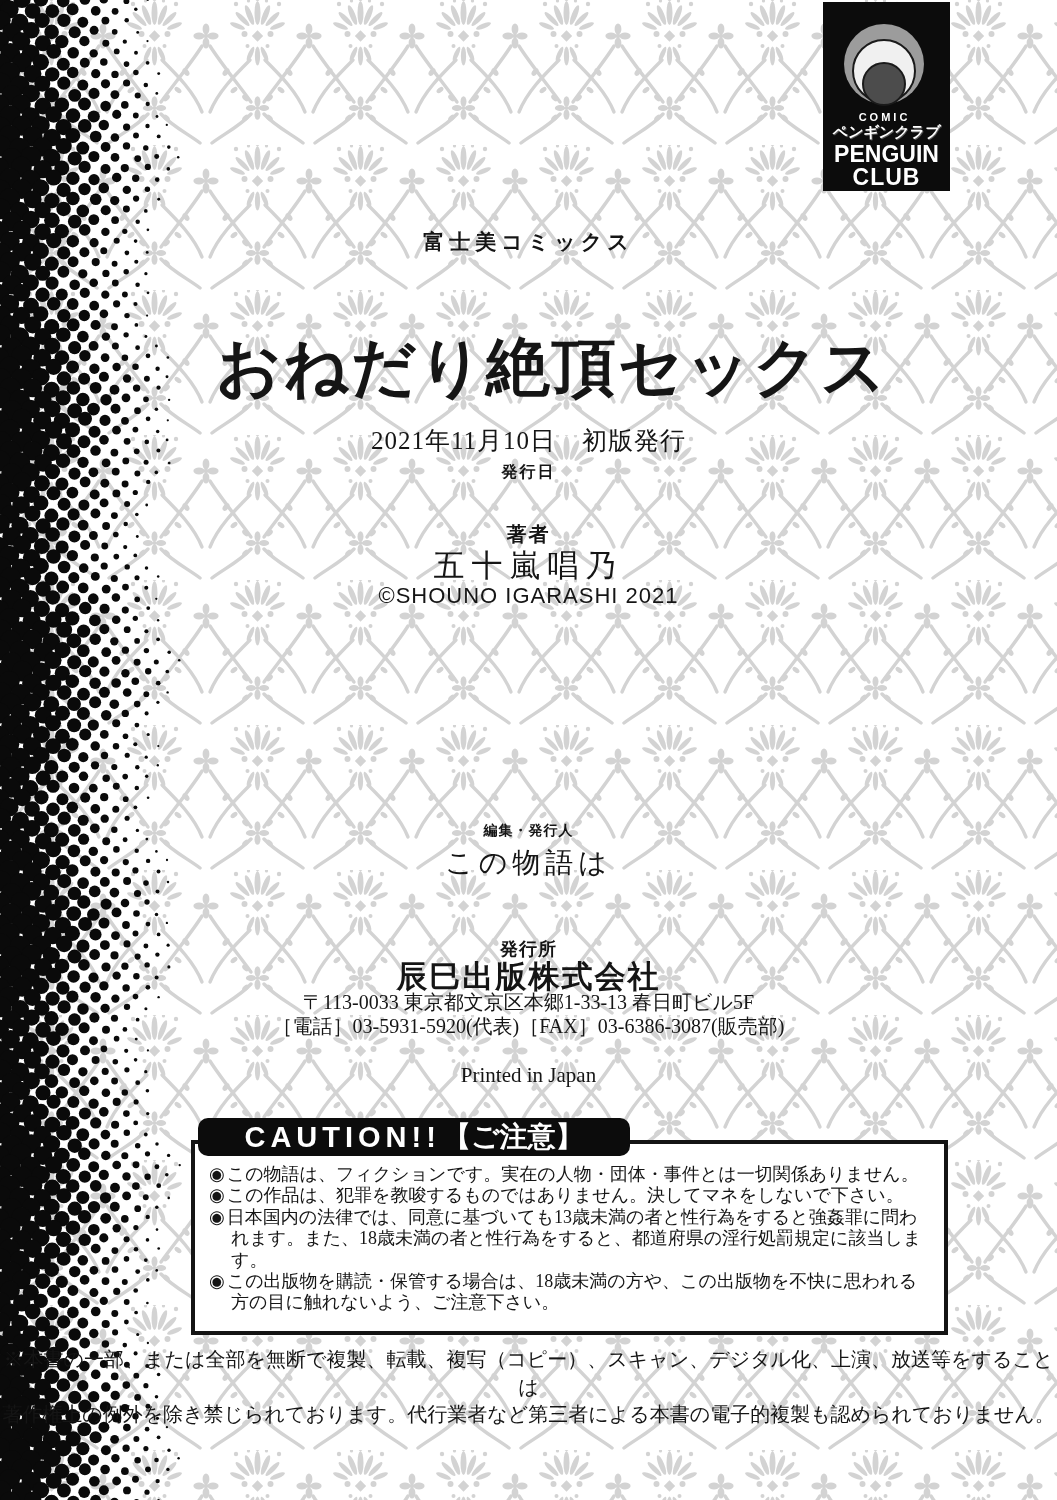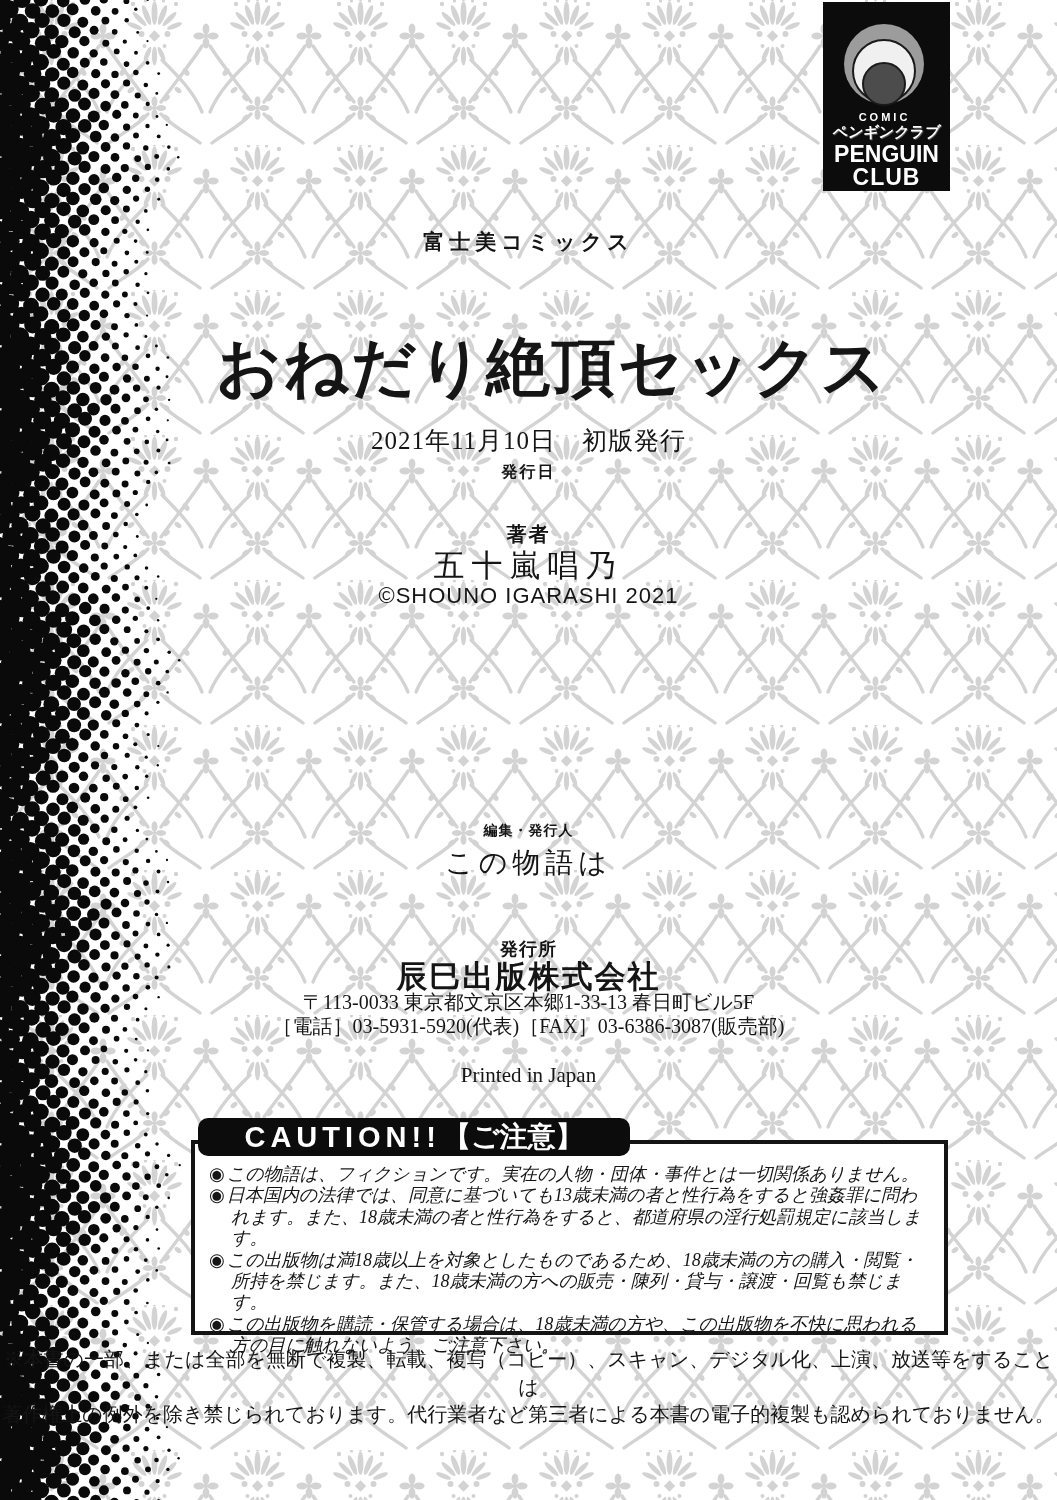--- a/index.html
+++ b/index.html
@@ -40,21 +40,21 @@
   .phone{top:1013px;font-size:20px;}
   .printed{top:1063px;font-size:21px;}
 
   .caution-box{left:191px;top:1140px;width:757px;height:195px;background:#ffffff;
                border:4px solid #141414;box-sizing:border-box;}
   .caution-bar{left:198px;top:1118px;width:432px;height:38px;background:#0c0c0c;
                display:flex;align-items:center;justify-content:center;z-index:2;border-radius:10px;}
   .caution-bar .en{color:#fff;font-size:29px;font-weight:bold;letter-spacing:5px;
                    font-family:"Liberation Sans","DejaVu Sans",sans-serif;}
   .caution-bar .jp{color:#fff;font-size:28px;font-weight:bold;margin-left:2px;}
-  .caution-box ul{list-style:none;margin:0;padding:20px 20px 0 14px;font-style:italic;}
+  .caution-box ul{list-style:none;margin:0;padding:20px 20px 0 14px;}
   .caution-box li{font-size:18px;line-height:21.4px;padding-left:22px;text-indent:-22px;
                   letter-spacing:0px;}
   .caution-box li .b{margin-right:2px;}
 
   .footnote{top:1346px;font-size:20px;line-height:27.5px;}
 </style>
 </head>
 <body>
 
 <div id="page">
@@ -1317,22 +1317,22 @@
 
   <div class="abs ctr h-pub gothic">発行所</div>
   <div class="abs ctr pubname gothic">辰巳出版株式会社</div>
   <div class="abs ctr address mincho">〒113-0033 東京都文京区本郷1-33-13 春日町ビル5F</div>
   <div class="abs ctr phone mincho">［電話］03-5931-5920(代表)［FAX］03-6386-3087(販売部)</div>
   <div class="abs ctr printed mincho">Printed in Japan</div>
 
   <div class="abs caution-box mincho">
     <ul>
       <li><span class="b">◉</span><span>この物語は、フィクションです。実在の人物・団体・事件とは一切関係ありません。</span></li>
+      <li><span class="b">◉</span><span>この作品は、犯罪を教唆するものではありません。決してマネをしないで下さい。</span></li>
       <li><span class="b">◉</span><span>日本国内の法律では、同意に基づいても13歳未満の者と性行為をすると強姦罪に問われます。また、18歳未満の者と性行為をすると、都道府県の淫行処罰規定に該当します。</span></li>
-      <li><span class="b">◉</span><span>この出版物は満18歳以上を対象としたものであるため、18歳未満の方の購入・閲覧・所持を禁じます。また、18歳未満の方への販売・陳列・貸与・譲渡・回覧も禁じます。</span></li>
       <li><span class="b">◉</span><span>この出版物を購読・保管する場合は、18歳未満の方や、この出版物を不快に思われる方の目に触れないよう、ご注意下さい。</span></li>
     </ul>
   </div>
   <div class="abs caution-bar">
     <span class="en">CAUTION!!</span>
       <span class="jp mincho">【ご注意】</span>
   </div>
 
   <div class="abs ctr footnote mincho">
     <div>※本書の一部、または全部を無断で複製、転載、複写（コピー）、スキャン、デジタル化、上演、放送等をすることは</div>

